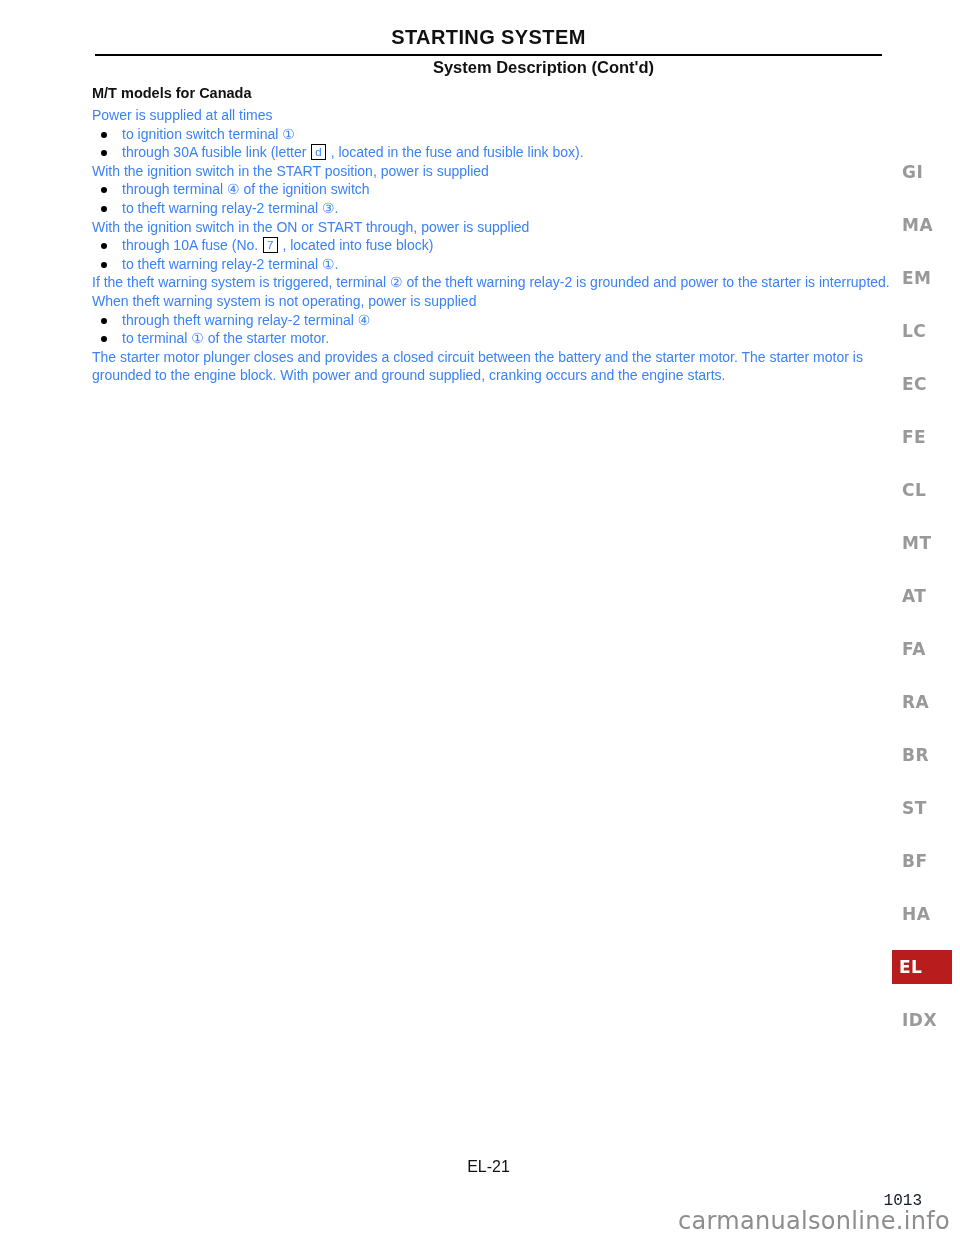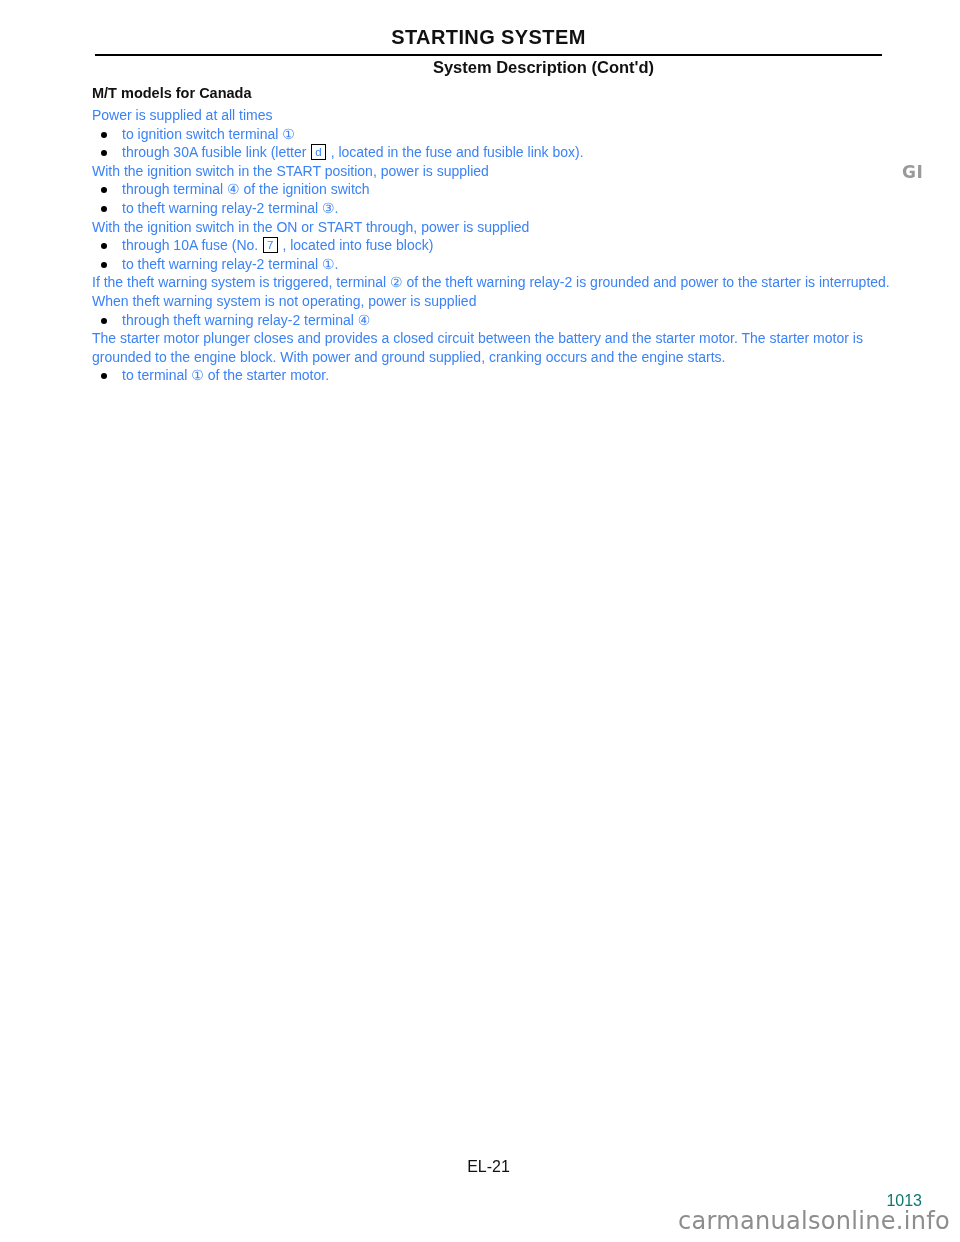--- a/index.html
+++ b/index.html
@@ -31,38 +31,38 @@
   .dot {
     position:absolute; left:9px; top:7px; width:6px; height:6px;
     border-radius:50%; background:#000;
   }
   .boxed {
     display:inline-block; border:1.5px solid #000; padding:0 3px;
     font-size:11.5px; line-height:14px; vertical-align:1px; margin:0 1px;
   }
   .sidebar {
     position:absolute; right:0; top:161px; width:68px;
-    display:flex; flex-direction:row; gap:31px;
+    display:flex; flex-direction:column; gap:31px;
   }
   .tab {
     color:#999; font-weight:bold; font-size:17px; line-height:22px;
     padding-left:10px; letter-spacing:0.5px;
     font-family:"DejaVu Sans", sans-serif;
   }
   .tab.active {
-    background:#0c4a6e; color:#fff; height:34px; line-height:34px;
-    margin:-6px 8px -6px 0; padding-left:13px; letter-spacing:0.5px;
+    background:#b91c1c; color:#fff; height:34px; line-height:34px;
+    margin:-6px 8px -6px 0; padding-left:7px; letter-spacing:0.5px;
   }
   .footer-label {
     position:absolute; left:95px; top:1158px; width:787px;
     text-align:center; font-weight:normal; font-size:16px;
   }
   .print-number {
     position:absolute; right:38px; top:1192px;
-    font-family:Liberation Sans, sans-serif; font-size:16px; color:#0f766e;
+    font-family:Liberation Mono, monospace; font-size:16px; color:#0f172a;
   }
   .watermark {
     position:absolute; right:10px; top:1207px;
     font-size:24px; color:#8d8d8d; letter-spacing:0.3px;
     font-family:"DejaVu Sans", sans-serif;
   }
 </style>
 </head>
 <body>
 
@@ -80,22 +80,22 @@
       <div class="line bullet"><span class="dot"></span>through 30A fusible link (letter <span class="boxed">d</span> , located in the fuse and fusible link box).</div>
       <div class="line plain">With the ignition switch in the START position, power is supplied</div>
       <div class="line bullet"><span class="dot"></span>through terminal ④ of the ignition switch</div>
       <div class="line bullet"><span class="dot"></span>to theft warning relay-2 terminal ③.</div>
       <div class="line plain">With the ignition switch in the ON or START through, power is supplied</div>
       <div class="line bullet"><span class="dot"></span>through 10A fuse (No. <span class="boxed">7</span> , located into fuse block)</div>
       <div class="line bullet"><span class="dot"></span>to theft warning relay-2 terminal ①.</div>
       <div class="line plain">If the theft warning system is triggered, terminal ② of the theft warning relay-2 is grounded and power to the starter is interrupted.</div>
       <div class="line plain">When theft warning system is not operating, power is supplied</div>
       <div class="line bullet"><span class="dot"></span>through theft warning relay-2 terminal ④</div>
+      <div class="line bullet"><span class="dot"></span>to terminal ① of the starter motor.</div>
       <div class="line plain">The starter motor plunger closes and provides a closed circuit between the battery and the starter motor. The starter motor is grounded to the engine block. With power and ground supplied, cranking occurs and the engine starts.</div>
-      <div class="line bullet"><span class="dot"></span>to terminal ① of the starter motor.</div>
     </div>
 
   <div class="sidebar">
       <div class="tab">GI</div>
       <div class="tab">MA</div>
       <div class="tab">EM</div>
       <div class="tab">LC</div>
       <div class="tab">EC</div>
       <div class="tab">FE</div>
       <div class="tab">CL</div>

